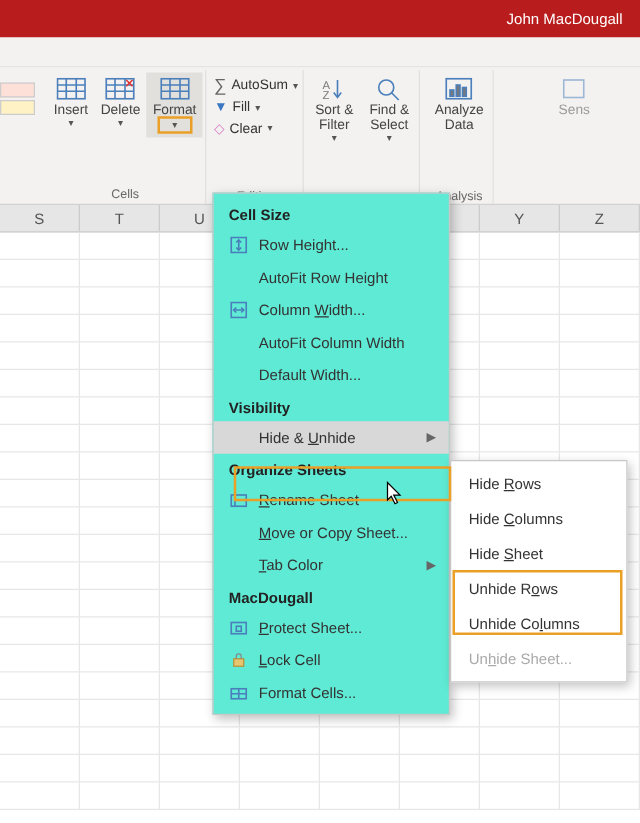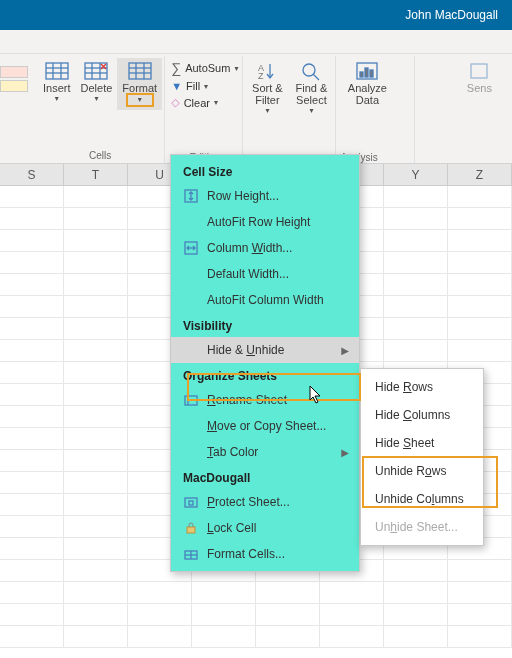--- a/index.html
+++ b/index.html
@@ -1,54 +1,54 @@
 <!DOCTYPE html>
 <html><head>
 <meta charset="utf-8">
 <style>
 * { margin: 0; padding: 0; box-sizing: border-box; font-family: "Segoe UI", Tahoma, sans-serif; }
 body { width: 512px; height: 658px; background: #fff; overflow: hidden; position: relative; font-size: 12px; color: #222; }
-.titlebar { background: #0369a1; height: 30px; color: #fff; display: flex; align-items: center; padding: 0 14px; justify-content: flex-end; }
+.titlebar { background: #b91c1c; height: 30px; color: #fff; display: flex; align-items: center; padding: 0 14px; justify-content: flex-end; }
 .titlebar .user { font-size: 12px; }
 .tabs { background: #f3f2f1; height: 24px; border-bottom: 1px solid #e0e0e0; }
 .ribbon { background: #f3f2f1; height: 110px; display: flex; align-items: flex-start; padding: 2px 0 0 0; border-bottom: 1px solid #d2d2d2; position: relative; }
 .colors-group { width: 32px; display: flex; flex-direction: column; gap: 2px; padding-top: 10px; margin-right: 4px; }
 .color-swatch { width: 28px; height: 12px; border: 1px solid #ccc; }
 .sw-pink { background: #fde0d8; }
 .sw-yellow { background: #fff2c4; }
 .cells-group { display: flex; flex-direction: column; align-items: center; border-right: 1px solid #e0e0e0; padding: 2px 2px 0 2px; height: 100%; }
 .cells-buttons { display: flex; }
 .ribbon-btn { display: flex; flex-direction: column; align-items: center; padding: 3px 5px; cursor: pointer; }
 .ribbon-icon-lg { width: 26px; height: 20px; display: flex; align-items: center; justify-content: center; }
 .ribbon-label { font-size: 11px; color: #444; margin-top: 1px; text-align: center; line-height: 12px; }
 .caret { font-size: 8px; color: #555; margin-top: 0; }
 .format-caret-box { border: 2px solid #eaa026; padding: 0 10px; line-height: 10px; margin-top: -1px; }
 .group-label { font-size: 10px; color: #666; margin-top: auto; margin-bottom: 2px; text-align: center; width: 100%; }
 .editing-group { display: flex; flex-direction: column; height: 100%; padding: 2px 4px 0 6px; border-right: 1px solid #e0e0e0; }
 .edit-row { display: flex; align-items: center; gap: 4px; font-size: 11px; color: #333; padding: 2px 0; cursor: pointer; }
 .sort-find-group { display: flex; height: 100%; padding: 2px 2px 0 2px; border-right: 1px solid #e0e0e0; }
-.analysis-group { display: flex; flex-direction: column; align-items: flex-start; height: 100%; padding: 2px 20px 0 4px; border-right: 1px solid #e0e0e0; }
+.analysis-group { display: flex; flex-direction: column; align-items: center; height: 100%; padding: 2px 0 0 4px; border-right: 1px solid #e0e0e0; }
 .sens-group { display: flex; flex-direction: column; align-items: center; padding: 2px 2px 0 2px; color: #aaa; margin-left: 44px; }
 .group-footer { margin-top: auto; font-size: 10px; color: #666; text-align: center; }
 .col-headers { display: flex; height: 22px; background: #e6e6e6; border-bottom: 1px solid #ccc; }
 .col-header { width: 64px; text-align: center; font-size: 12px; color: #555; border-right: 1px solid #ccc; line-height: 22px; }
 .grid { position: relative; }
 .grid-row { display: flex; height: 22px; }
 .grid-cell { width: 64px; border-right: 1px solid #e7e7e7; border-bottom: 1px solid #e7e7e7; }
 .dropdown { position: absolute; top: 154px; left: 170px; width: 190px; background: #5eead4; border: 1px solid #c8c8c8; box-shadow: 2px 3px 8px rgba(0,0,0,0.25); padding: 4px 0; }
 .dd-header { font-weight: 600; font-size: 12px; padding: 6px 12px 4px 12px; color: #222; }
 .dd-item { display: flex; align-items: center; padding: 5px 10px 5px 12px; font-size: 12px; color: #333; cursor: pointer; gap: 8px; position: relative; }
 .dd-item.hovered { background: #d8d8d8; }
 .dd-icon { width: 16px; height: 16px; display: flex; align-items: center; justify-content: center; flex-shrink: 0; }
 .dd-icon.spacer { visibility: hidden; }
 .dd-arrow { margin-left: auto; font-size: 10px; color: #666; }
 .underline { text-decoration: underline; text-decoration-thickness: 1px; }
 .highlight-box { border: 2px solid #eaa026; position: absolute; pointer-events: none; }
 .highlight-hide { top: 373px; left: 187px; width: 174px; height: 28px; }
-.submenu { position: absolute; top: 368px; left: 360px; width: 124px; background: #fff; border: 1px solid #c8c8c8; box-shadow: 2px 3px 8px rgba(0,0,0,0.25); padding: 4px 0; }
+.submenu { position: absolute; top: 368px; left: 360px; width: 142px; background: #fff; border: 1px solid #c8c8c8; box-shadow: 2px 3px 8px rgba(0,0,0,0.25); padding: 4px 0; }
 .sub-item { padding: 7px 14px; font-size: 12px; color: #333; cursor: pointer; }
 .sub-item.disabled { color: #aaa; cursor: default; }
 .highlight-unhide { top: 456px; left: 362px; width: 136px; height: 52px; }
 .svg-icon { stroke: #4a7fbb; stroke-width: 1.3; fill: none; }
 .cursor { position: absolute; top: 384px; left: 308px; font-size: 16px; color: #000; pointer-events: none; z-index: 50; }
 </style>
 </head>
 <body>
 
 <div class="titlebar">
@@ -427,25 +427,25 @@
           <rect x="1" y="1" width="12" height="12"></rect>
           <line x1="3" y1="7" x2="11" y2="7"></line>
           <polyline points="5,5 3,7 5,9"></polyline>
           <polyline points="9,5 11,7 9,9"></polyline>
         </svg>
       </span>
     <span>Column <span class="underline">W</span>idth...</span>
   </div>
   <div class="dd-item">
     <span class="dd-icon spacer"></span>
+    <span>AutoFit Column Width</span>
+  </div>
+  <div class="dd-item">
+    <span class="dd-icon spacer"></span>
     <span>Default Width...</span>
-  </div>
-  <div class="dd-item">
-    <span class="dd-icon spacer"></span>
-    <span>AutoFit Column Width</span>
   </div>
   <div class="dd-header">Visibility</div>
   <div class="dd-item hovered">
     <span class="dd-icon spacer"></span>
     <span>Hide &amp; <span class="underline">U</span>nhide</span>
     <span class="dd-arrow">▶</span>
   </div>
   <div class="dd-header">Organize Sheets</div>
   <div class="dd-item">
     <span class="dd-icon">

